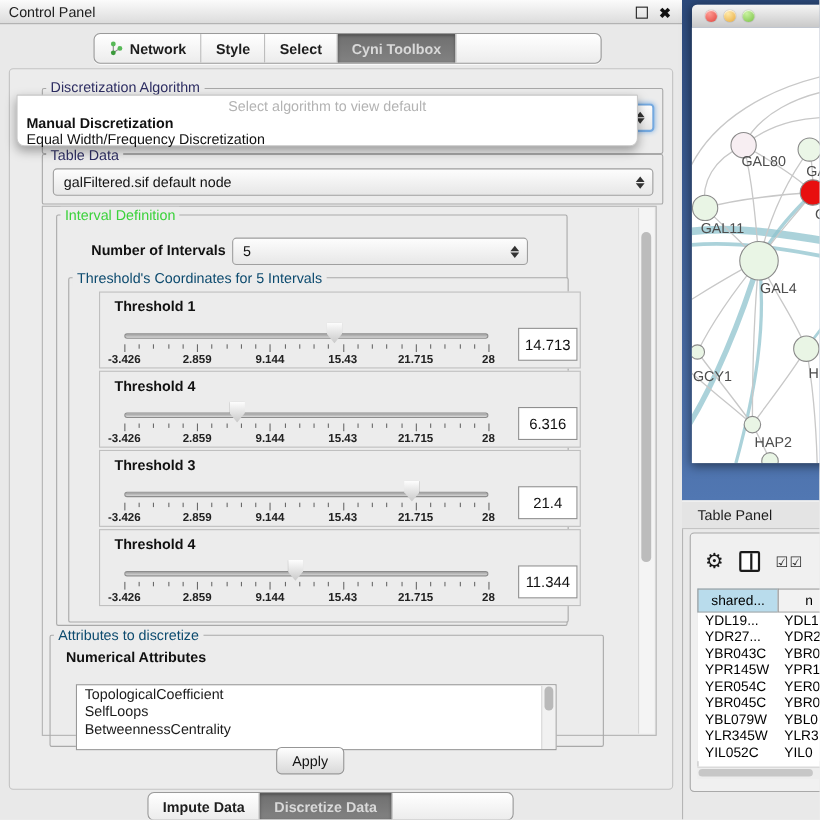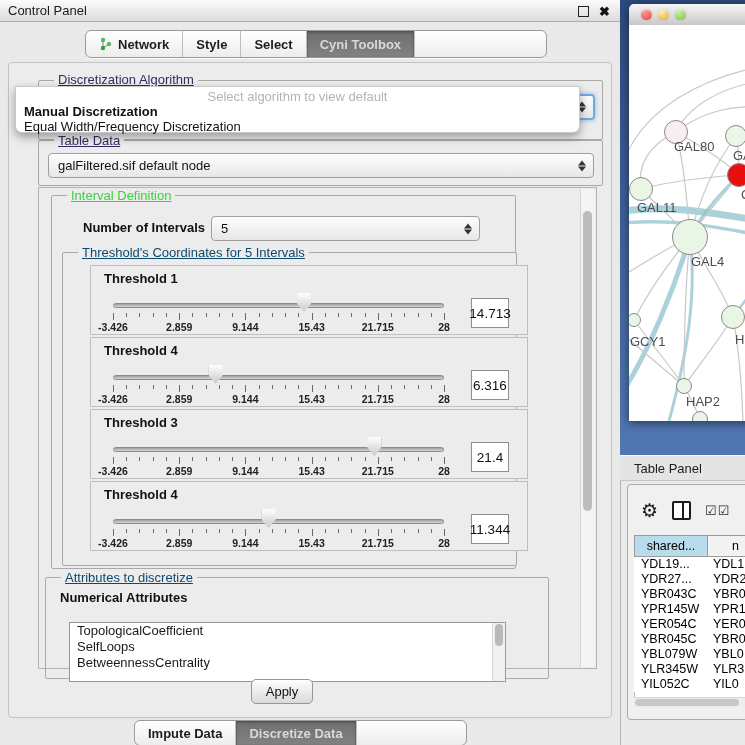--- a/index.html
+++ b/index.html
@@ -24,21 +24,21 @@
     border-right:1px solid #bdbdbd;white-space:nowrap;cursor:default;}
   .seg:last-child{border-right:none;margin-top:46px;}
   .seg.active{background:linear-gradient(#6f6f6f,#828282);color:#d9d9d9;box-shadow:inset 0 1px 3px rgba(0,0,0,.4);}
   #top-tabs{left:85px;top:30px;}
   #bottom-tabs{left:134px;top:720px;height:24px;}
   .net-ico{width:14px;height:14px;display:inline-block;}
   
   .content{position:absolute;left:8px;top:62px;width:604px;height:656px;background:#ececec;
     border:1px solid #c3c3c3;border-radius:4px;box-sizing:border-box;}
   .group{position:absolute;border:1px solid #a9a9a9;border-radius:2px;}
-  .group-title{position:absolute;top:-8px;left:15px;background:#ececec;padding:0 4px;font-size:13px;line-height:15px;white-space:nowrap;text-decoration:underline;}
+  .group-title{position:absolute;top:-8px;left:3px;background:#ececec;padding:0 4px;font-size:13px;line-height:15px;white-space:nowrap;}
   .gt-navy{color:#2e2e63;}
   .gt-green{color:#3bd23b;}
   .gt-blue{color:#0c4a6e;}
   .combo{position:absolute;background:linear-gradient(#fdfdfd,#e7e7e7);border:1px solid #9f9f9f;border-radius:4px;
     font-size:13px;color:#111;display:flex;align-items:center;padding:0 22px 0 9px;box-sizing:border-box;}
   .spinner{position:absolute;right:7px;top:50%;transform:translateY(-50%);display:flex;flex-direction:column;gap:1px;}
   .spinner i{width:0;height:0;border-left:4px solid transparent;border-right:4px solid transparent;display:block;}
   .spinner .up{border-bottom:5px solid #333;}
   .spinner .dn{border-top:5px solid #333;}
   
@@ -60,21 +60,21 @@
   .track{position:absolute;left:22px;top:37px;width:331px;height:5px;border-radius:3px;
     background:linear-gradient(#9f9f9f,#d6d6d6);border:1px solid #8c8c8c;box-sizing:border-box;}
   .thumb{position:absolute;top:27px;width:14px;height:19px;
     background:linear-gradient(#fefefe,#c9c9c9);
     clip-path:polygon(0 0,100% 0,100% 55%,50% 100%,0 55%);
     filter:drop-shadow(0 0 1px #777);}
   .ticks{position:absolute;left:0;top:0;width:100%;height:100%;pointer-events:none;}
   .tick{position:absolute;top:47px;width:1px;height:4px;background:#6a6a6a;}
   .tick.major{height:7px;}
   .ticklabel{position:absolute;top:55px;transform:translateX(-50%);font-size:10.5px;font-weight:600;color:#222;white-space:nowrap;}
-  .vbox{position:absolute;left:380px;top:32px;width:38px;height:30px;background:#fff;border:1px solid #8f8f8f;
+  .vbox{position:absolute;left:380px;top:32px;width:54px;height:30px;background:#fff;border:1px solid #8f8f8f;
     display:flex;align-items:center;justify-content:center;font-size:13.5px;color:#111;box-sizing:border-box;}
   
   .listbox{position:absolute;left:23px;top:44px;width:437px;height:60px;background:#fff;border:1px solid #989898;overflow:hidden;box-sizing:border-box;}
   .listbox .item{font-size:13px;color:#1a1a1a;line-height:16px;padding-left:7px;white-space:nowrap;}
   .list-scroll{position:absolute;right:0;top:0;width:12px;height:100%;background:#f1f1f1;border-left:1px solid #d8d8d8;}
   .list-scroll .thumb-v{position:absolute;left:2px;top:1px;width:8px;height:22px;border-radius:4px;background:#b9b9b9;}
   .bold-label{position:absolute;font-size:13px;font-weight:bold;color:#111;white-space:nowrap;}
   
   .apply-btn{position:absolute;left:251px;top:679px;width:60px;height:23px;border:1px solid #969696;border-radius:5px;
     background:linear-gradient(#fefefe,#d9d9d9);font-size:13px;color:#111;display:flex;align-items:center;justify-content:center;}

